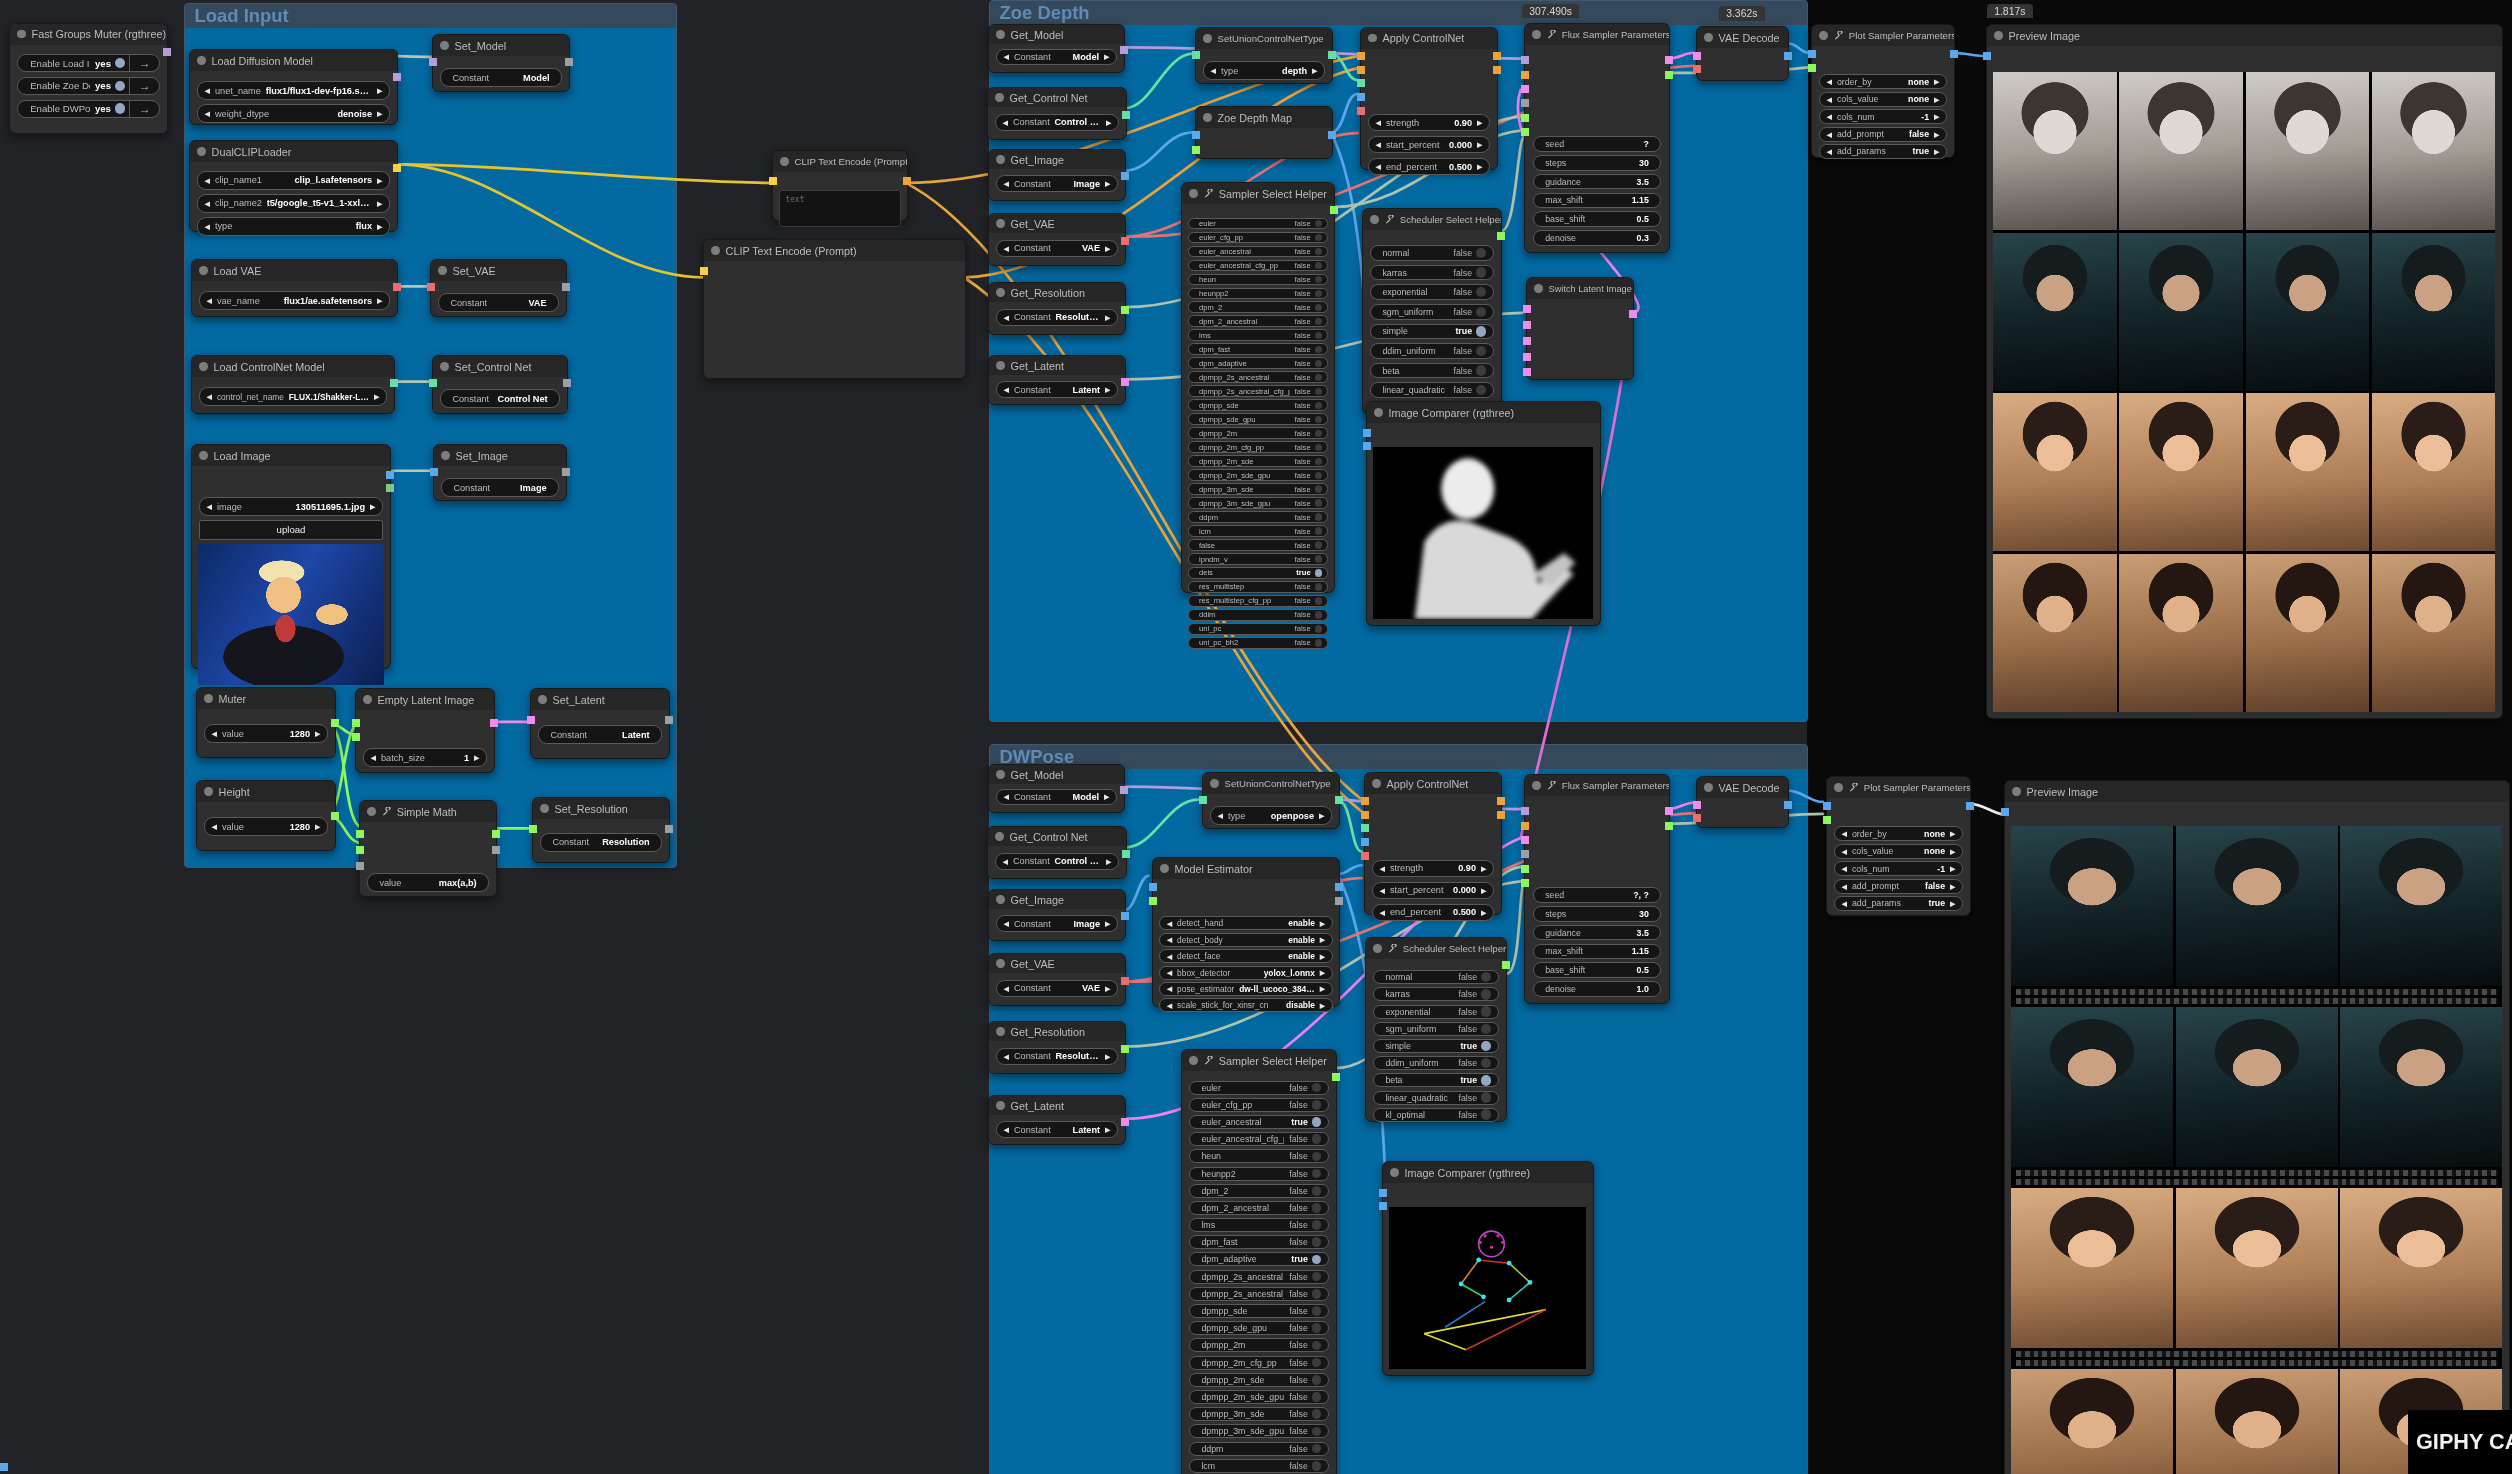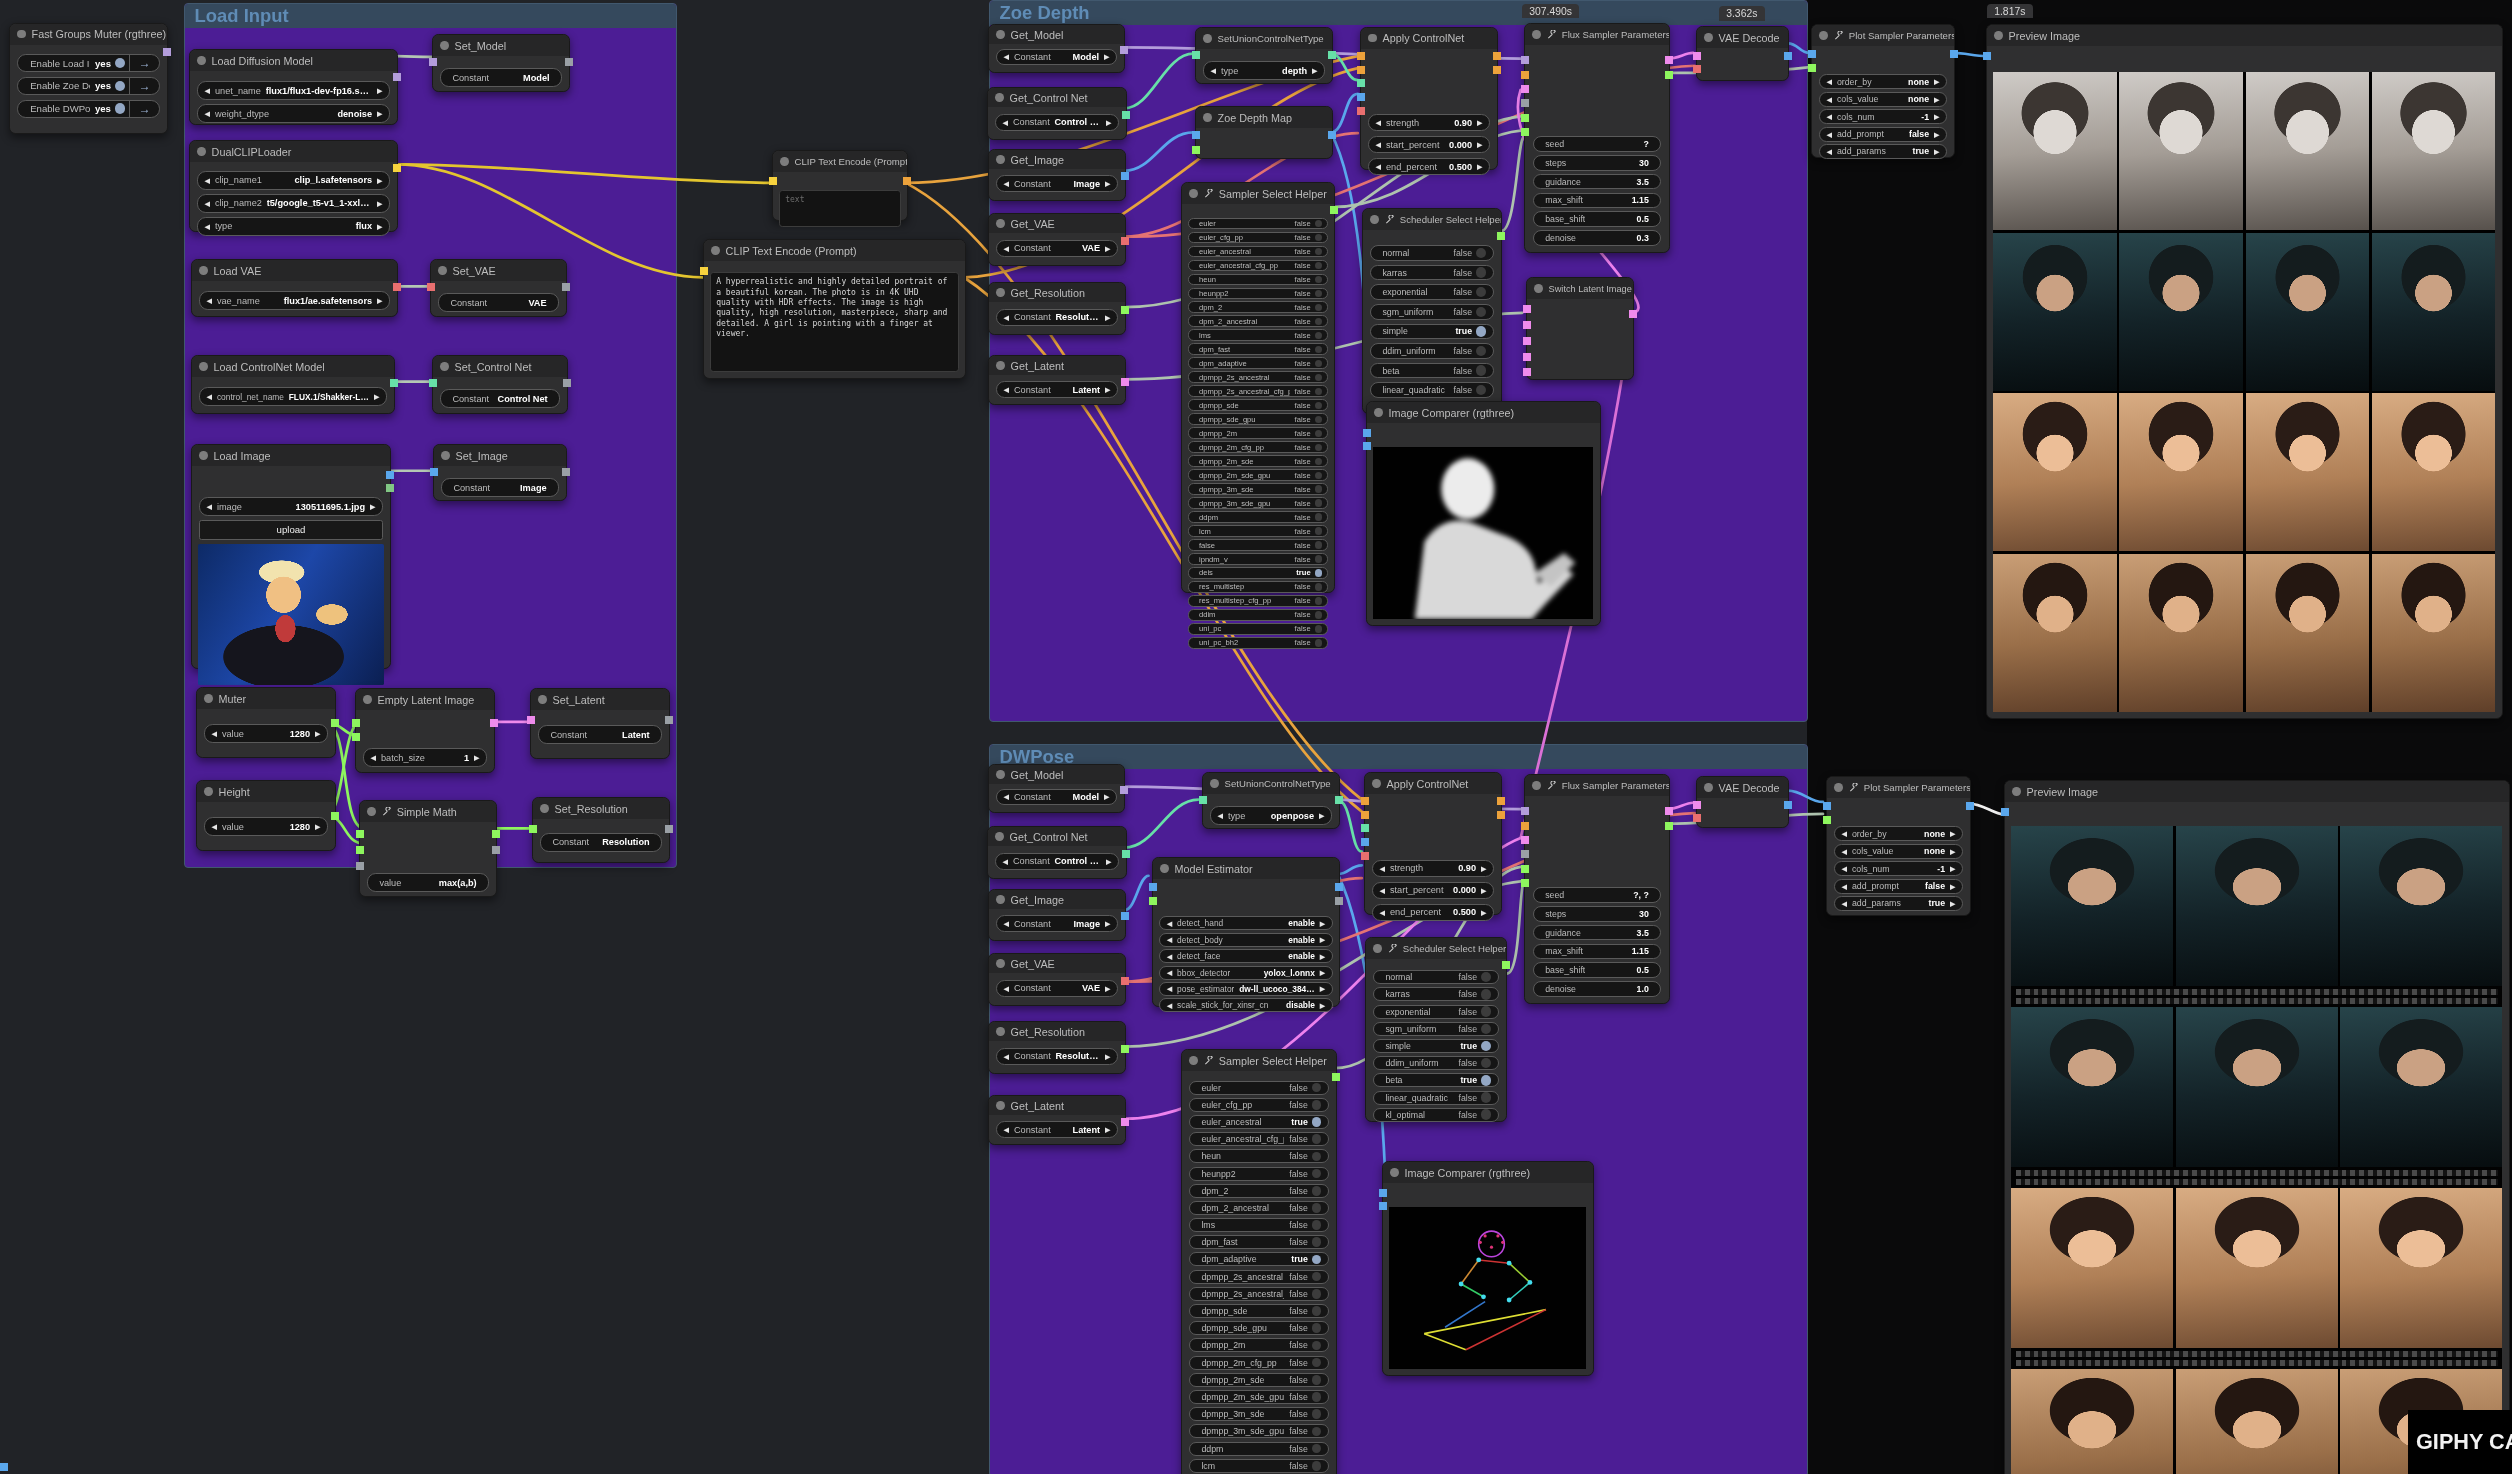--- a/index.html
+++ b/index.html
@@ -1,20 +1,20 @@
 <!DOCTYPE html>
 <html style="font-size:13px"><head>
 <meta charset="utf-8">
 <style>
   html,body{margin:0;padding:0}
   body{width:2512px;height:1474px;position:relative;overflow:hidden;background:#212327;
        font-family:"Liberation Sans","DejaVu Sans",sans-serif;}
   .rightpanel{position:absolute;left:1807px;top:0;width:705px;height:1474px;background:#0a0a0b;z-index:0}
   
-  .group{position:absolute;background:#4c1d95;border:0.8px solid #41586e;border-radius:4px;z-index:1}
+  .group{position:absolute;background:#0369a1;border:0.8px solid #41586e;border-radius:4px;z-index:1}
   .ghead{height:24px;background:#35495d;border-radius:3.2px 3.2px 0 0;color:#5f8cb6;font-size:18.4px;
          line-height:24px;padding-left:9.6px;font-weight:bold;white-space:nowrap;overflow:hidden}
   
   svg.wires{position:absolute;left:0;top:0;z-index:2;pointer-events:none}
   svg.wires path{fill:none;stroke-width:3.4px;stroke-linecap:round}
   
   .node{position:absolute;background:#2f2f30;border:0.8px solid #191919;border-radius:6.4px;
         box-shadow:0 3.2px 8px rgba(0,0,0,.45);z-index:3;color:#c6c6c6}
   .nhead{height:21px;background:#262627;border-radius:5.6px 5.6px 0 0;display:flex;align-items:center;
          padding:0 7.2px;gap:5.6px;overflow:hidden;white-space:nowrap}
@@ -285,21 +285,20 @@
   <i class="p out c-cond" style="top:26px"></i>
   <div class="prompt ph" style="height:27px;margin-top:17.6px">text</div>
 </div>
 
 <div class="node" style="left:703px;top:239px;width:261px;height:138px">
   <div class="nhead">
       <span class="ndot"></span>
     <span class="ntitle">CLIP Text Encode (Prompt)</span>
     </div>
   <i class="p c-clip" style="top:27px"></i>
-  <div class="prompt" style="height:90px;margin-top:11.2px">A hyperrealistic and highly detailed portrait of a beautiful korean. The photo is in 4K UHD quality with HDR effects. The image is high quality, high resolution, masterpiece, sharp and detailed. A girl is pointing with a finger at viewer.</div>
 </div>
 
 <div class="node" style="left:191px;top:259px;width:205px;height:56px">
   <div class="nhead">
       <span class="ndot"></span>
     <span class="ntitle">Load VAE</span>
     </div>
   <i class="p out c-vae" style="top:23px"></i>
   <div style="height:6.4px"></div>
   <div>

